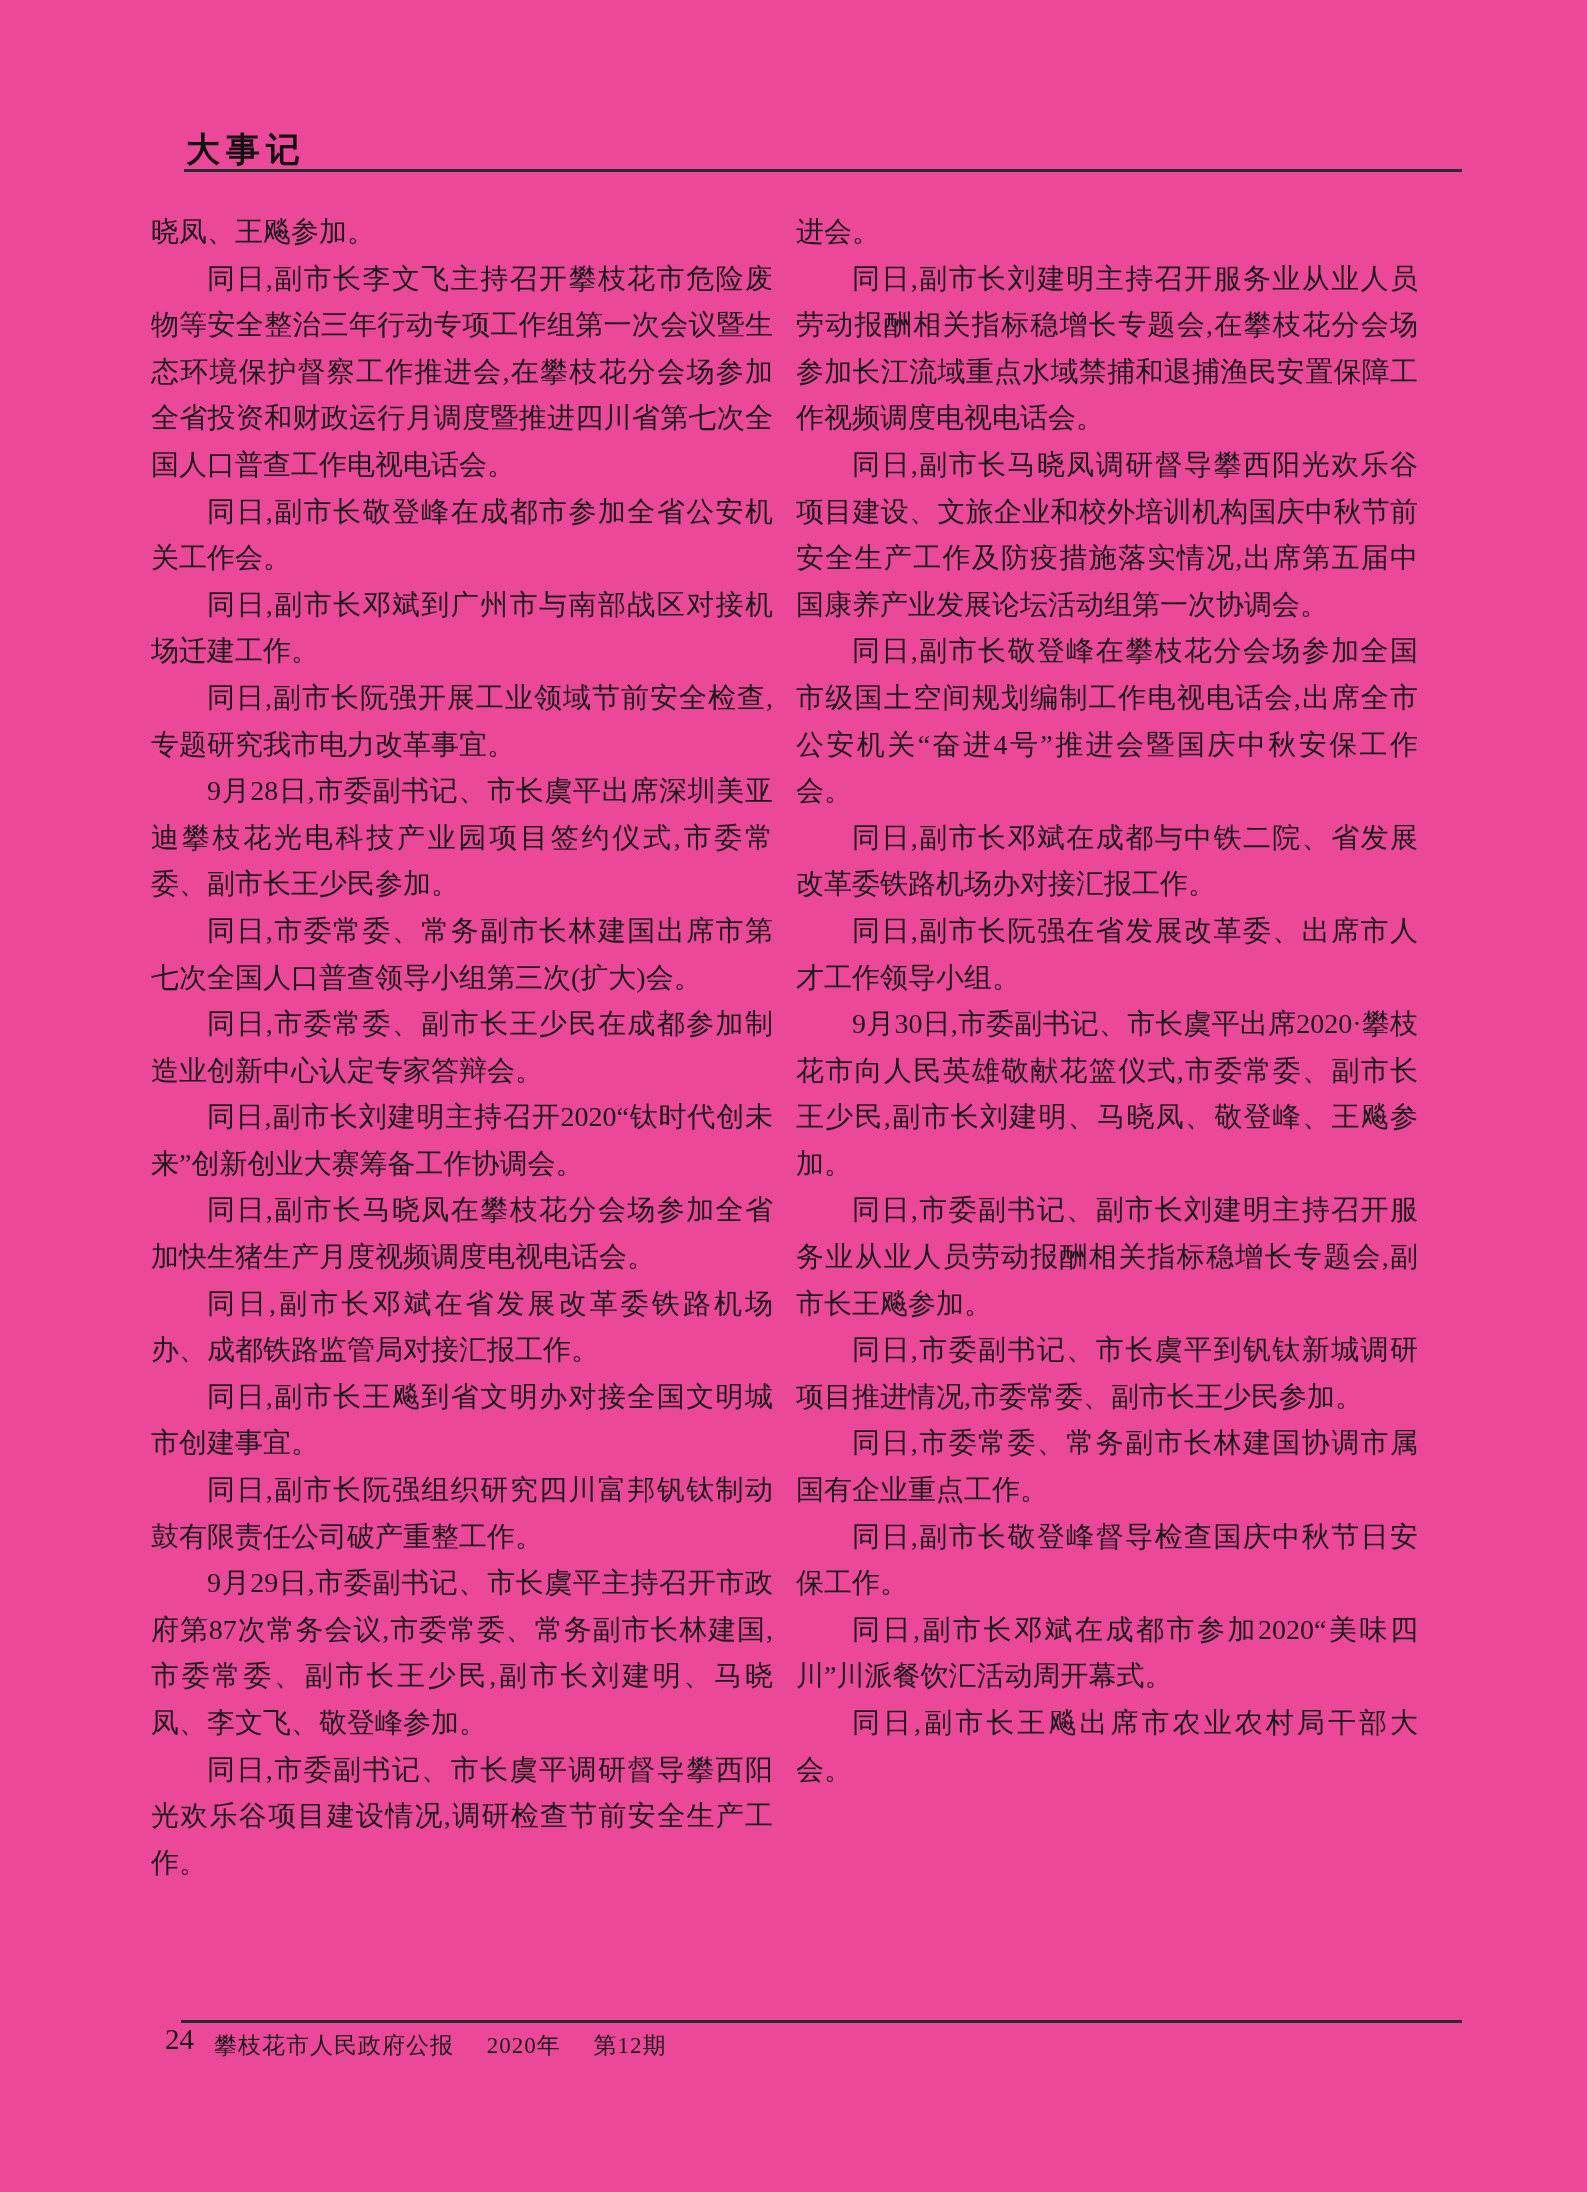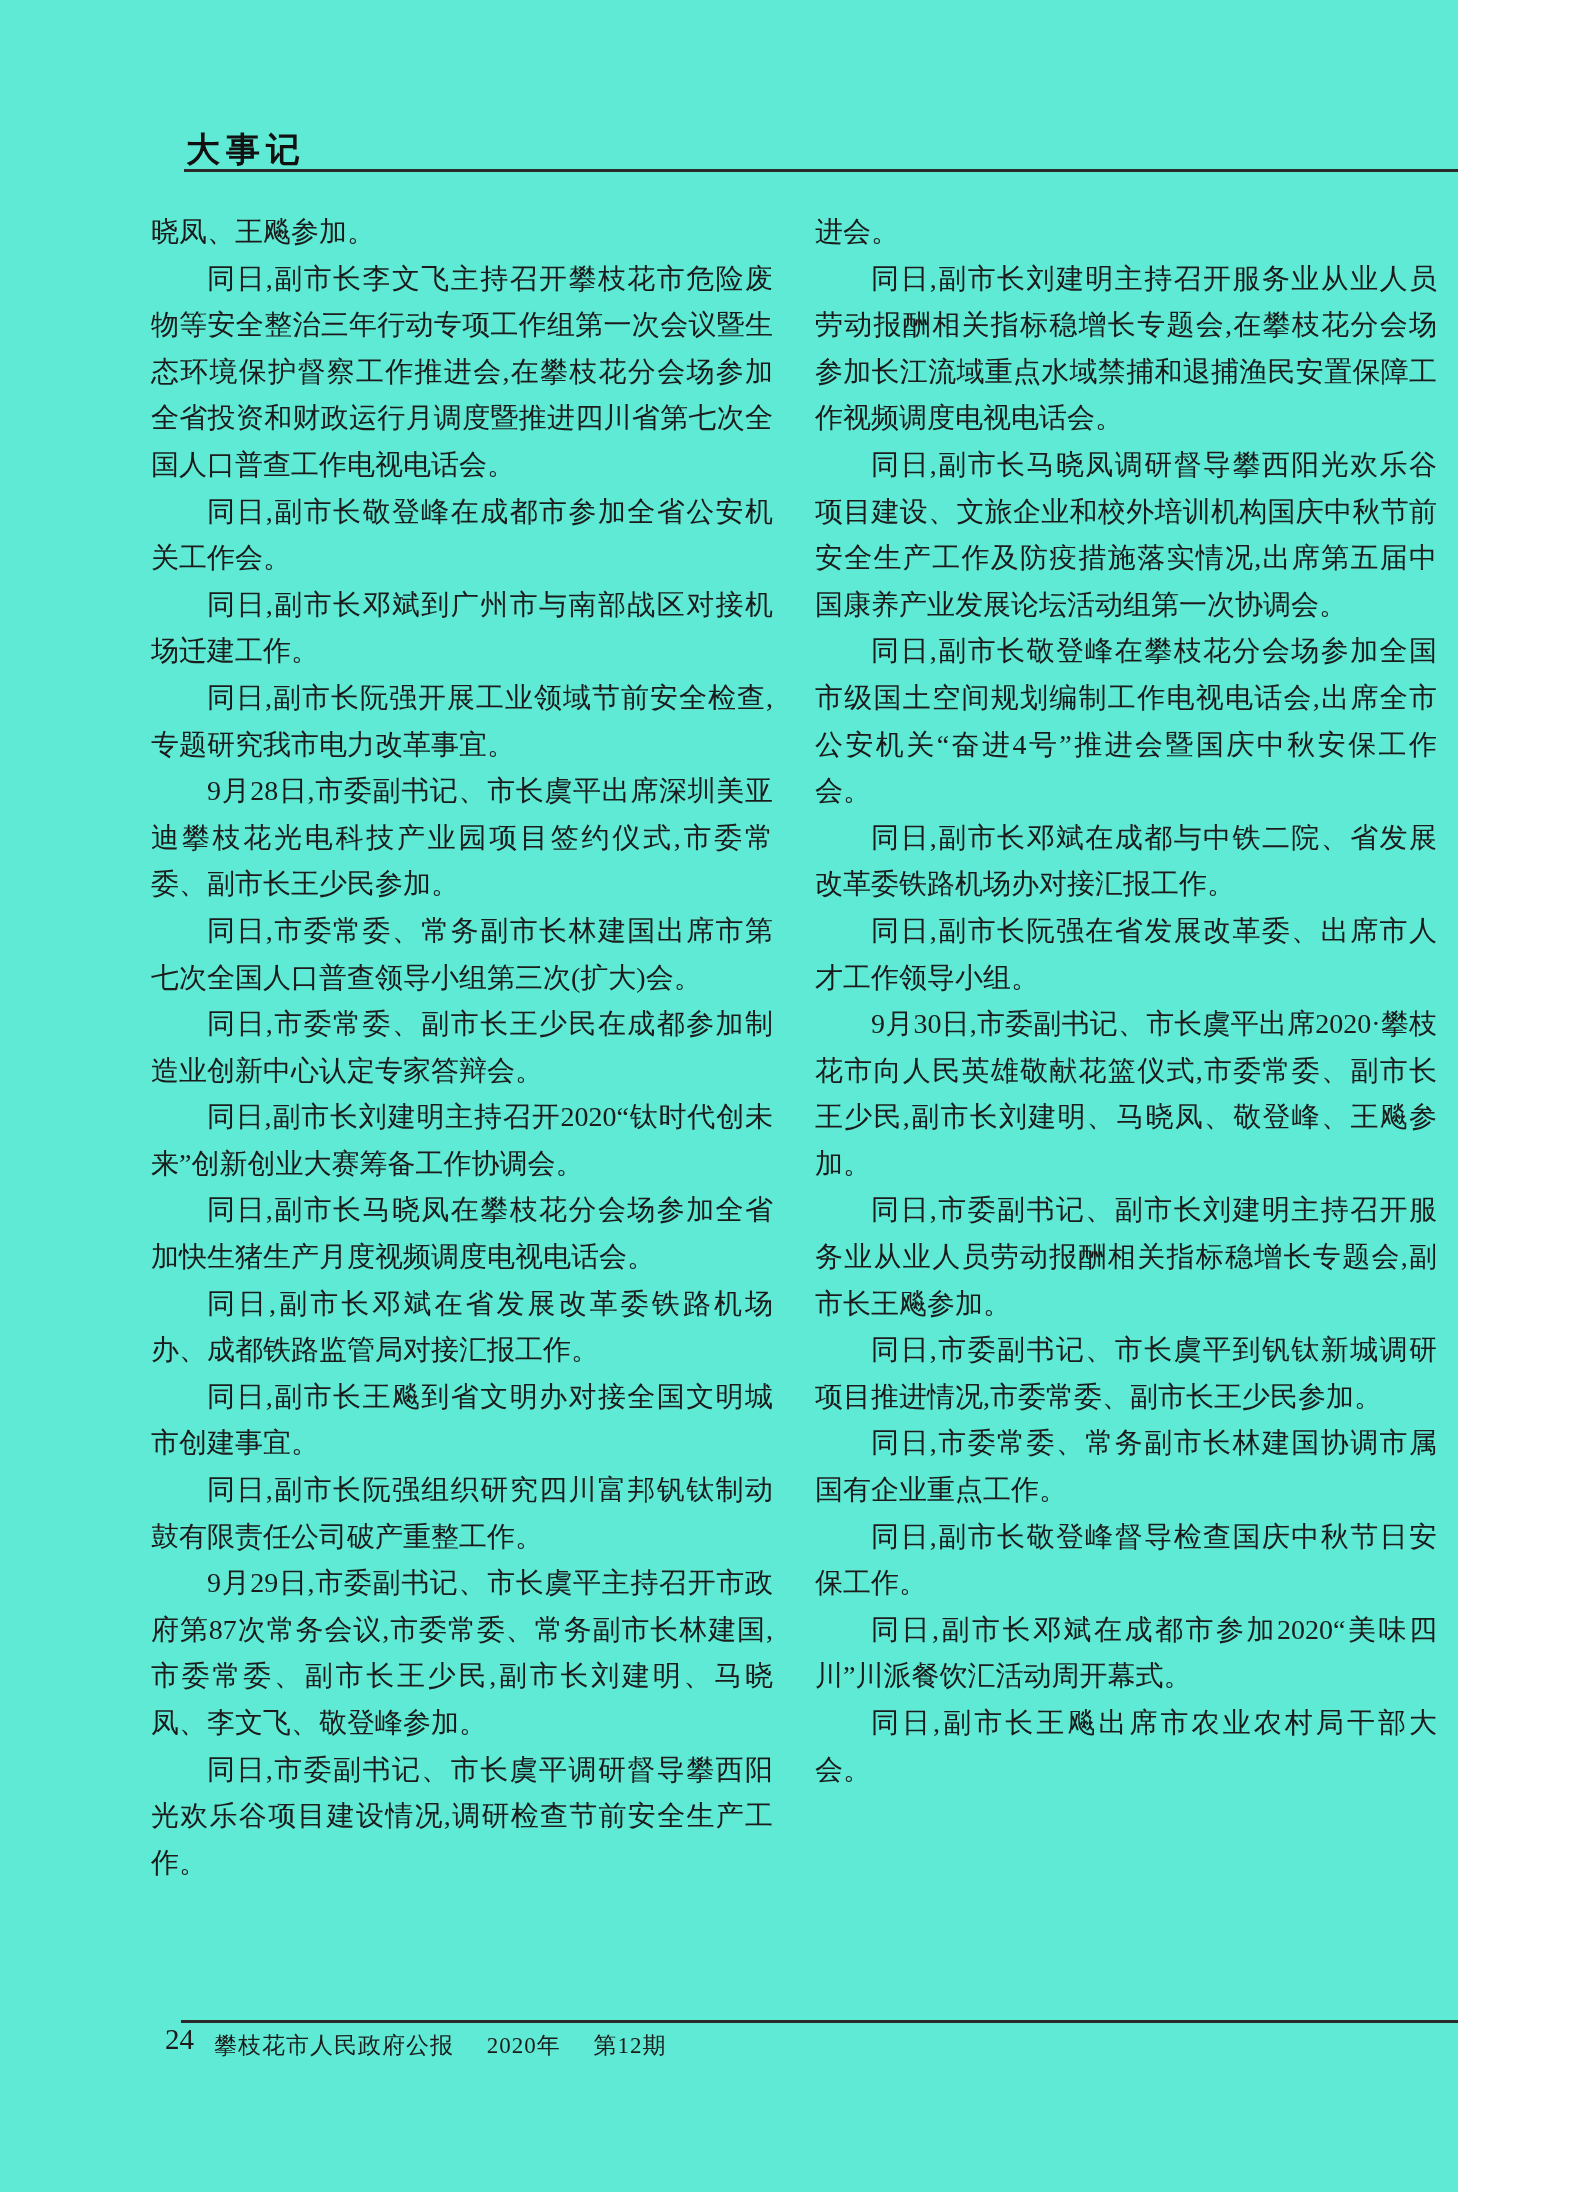--- a/index.html
+++ b/index.html
@@ -2,23 +2,23 @@
 <html><head>
 <meta charset="utf-8">
 <style>
   html, body {
     margin: 0;
     padding: 0;
     background: #ffffff;
   }
   .page {
     position: relative;
-    width: 1458px;
+    width: 1587px;
     height: 2192px;
-    background: #5eead4;
+    background: #ec4899;
     overflow: hidden;
     font-family: "Liberation Serif", "DejaVu Serif", serif;
     color: #1c1c1c;
   }
   .title {
     position: absolute;
     left: 186px;
     top: 129px;
     margin: 0;
     font-family: "Liberation Sans", "DejaVu Sans", sans-serif;
@@ -35,21 +35,21 @@
     width: 1278px;
     height: 3px;
     background: #2b2b2b;
   }
   .columns {
     position: absolute;
     left: 151px;
     top: 209px;
     width: 1293px;
     display: flex;
-    gap: 42px;
+    gap: 23px;
   }
   .col {
     width: 622px;
     font-size: 28px;
     line-height: 46.6px;
     text-align: justify;
     color: #1b1b1b;
   }
   .col p {
     margin: 0;

